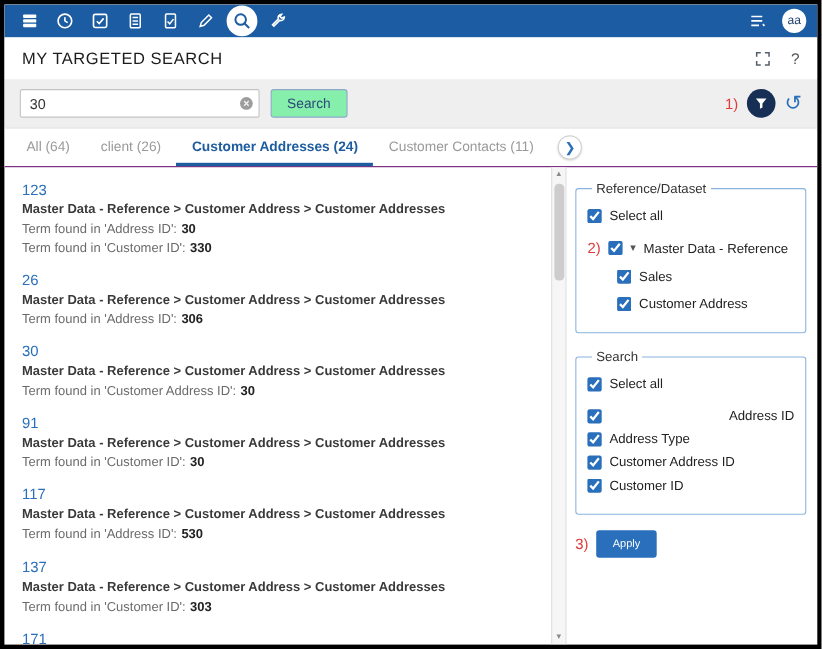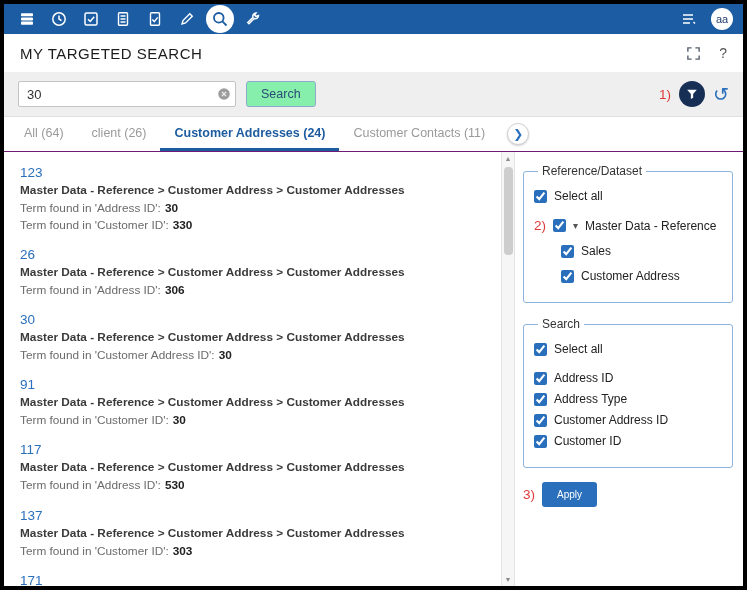--- a/index.html
+++ b/index.html
@@ -120,21 +120,21 @@
   .cb-row {
     display: flex; align-items: center; gap: 7px;
     font-size: 12px; color: #222; margin: 7px 0; cursor: pointer;
   }
   .cb-row input[type=checkbox] {
     width: 13px; height: 13px; accent-color: #2a6fbb; margin: 0; cursor: pointer; flex: 0 0 13px;
   }
   .tree-root { margin-top: 15px; }
   .tree-caret { font-size: 10px; color: #555; }
   .tree-child { margin-left: 27px; margin-top: 11px; }
-  .fields-first { margin-top: 15px; }
+  .fields-first { margin-top: 15px; justify-content: space-between; }
   .apply-row { display: flex; align-items: center; gap: 7px; padding-left: 0; }
   .apply-btn {
     background: #2a6fbb; color: #fff; border: none; border-radius: 3px;
     padding: 7px 15px; font-size: 10px; cursor: pointer; font-family: inherit;
   }
 </style>
 </head>
 <body>
 
 <div class="frame">

